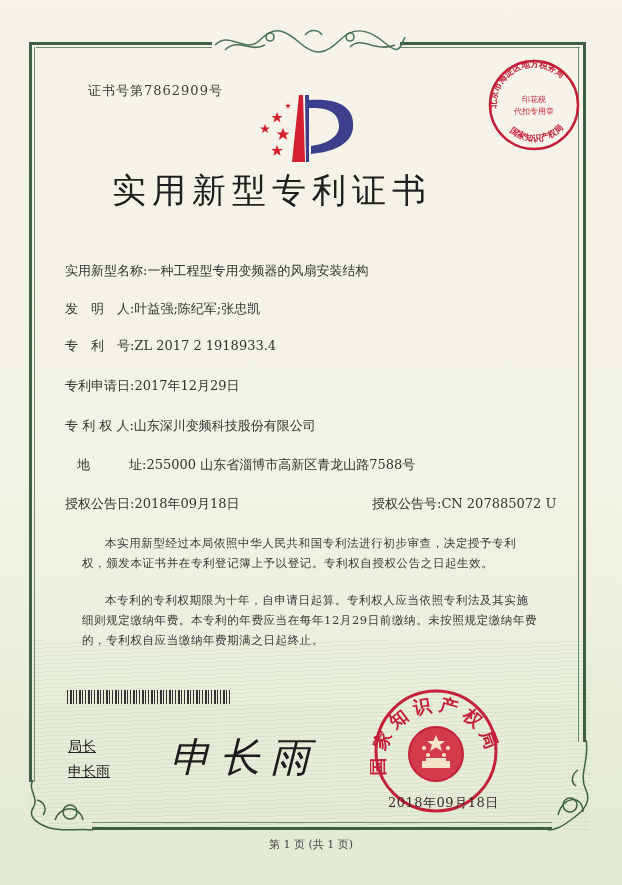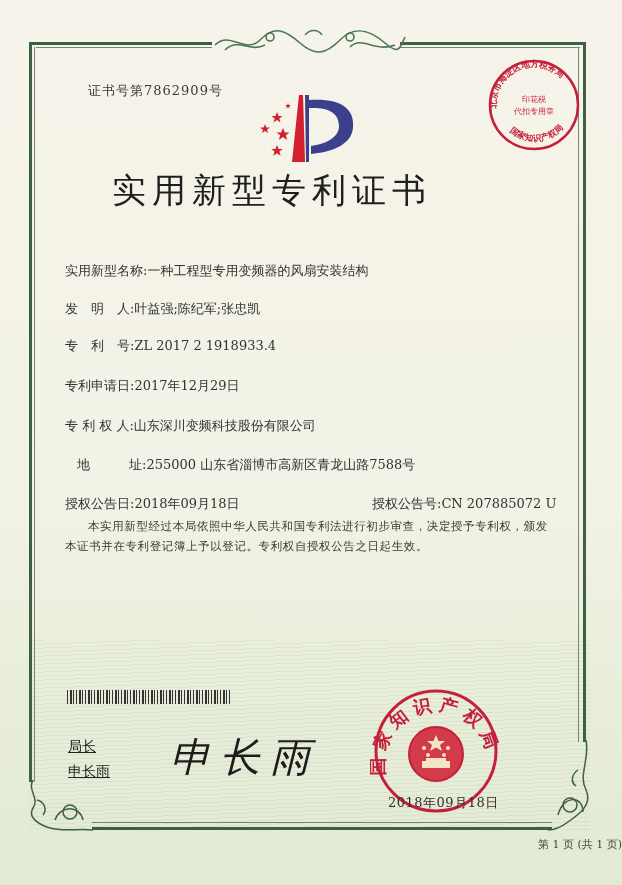--- a/index.html
+++ b/index.html
@@ -60,34 +60,34 @@
       font-family:"DejaVu Sans", sans-serif; font-size:34px; letter-spacing:6px; color:#1f1f1f;
     }
     .field {
       position:absolute; left:65px; font-size:13px; color:#333; white-space:nowrap;
     }
     .field .lbl { display:inline-block; }
     .para {
       position:absolute; left:65px; width:490px; font-size:11.5px; line-height:20px; color:#3a3a3a;
       letter-spacing:0.6px;
     }
-    .para p { margin:0; text-indent:2em; }
+    .para p { margin:17px; text-indent:2em; }
     .barcode {
       position:absolute; left:67px; top:690px; width:165px; height:14px;
       background:repeating-linear-gradient(90deg,#333 0 1px,transparent 1px 3px,#333 3px 5px,transparent 5px 6px,#333 6px 7px,transparent 7px 9px);
     }
     .director {
       position:absolute; left:68px; font-family:"DejaVu Sans", sans-serif; font-size:14px; color:#222;text-decoration:underline;
     }
     .signature {
       position:absolute; left:170px; top:730px; font-family:"DejaVu Serif", serif; font-size:40px;
       font-style:italic; color:#1c1c1c; letter-spacing:10px;
     }
     .page-num {
-      position:absolute; left:0; width:622px; top:837px; text-align:right; font-size:11px; color:#444;
+      position:absolute; left:0; width:622px; top:837px; text-align:center; font-size:11px; color:#444;
     }
     .seal-text { font-family:"DejaVu Sans", sans-serif; fill:#c4203a; }
     .date-stamp {
       position:absolute; left:388px; top:794px; font-size:13px; color:#3a2a2a; letter-spacing:0.5px;
     }
   </style>
 </head>
 <body>
 
 <div class="paper"></div>
@@ -185,20 +185,21 @@
 </div>
 <div class="field" style="top:495px;">
   <span class="lbl">授权公告日:</span><span>2018年09月18日</span>
 </div>
 <div class="field" style="top:495px;left:372px;">
   <span class="lbl">授权公告号:</span><span>CN 207885072 U</span>
 </div>
 
 <div class="para" style="top:516px;">
   <p>本实用新型经过本局依照中华人民共和国专利法进行初步审查，决定授予专利权，颁发本证书并在专利登记簿上予以登记。专利权自授权公告之日起生效。</p>
+  <p>本专利的专利权期限为十年，自申请日起算。专利权人应当依照专利法及其实施细则规定缴纳年费。本专利的年费应当在每年12月29日前缴纳。未按照规定缴纳年费的，专利权自应当缴纳年费期满之日起终止。</p>
 </div>
 
 <div class="barcode"></div>
 
 <div class="director" style="top:738px;">局长</div>
 <div class="director" style="top:763px;">申长雨</div>
 <div class="signature">申长雨</div>
 
 <svg class="ornament" style="left:370px;top:688px;" width="135" height="130" viewBox="0 0 135 130">
   <circle cx="66" cy="63" r="60" fill="none" stroke="#c4203a" stroke-width="3"></circle>

